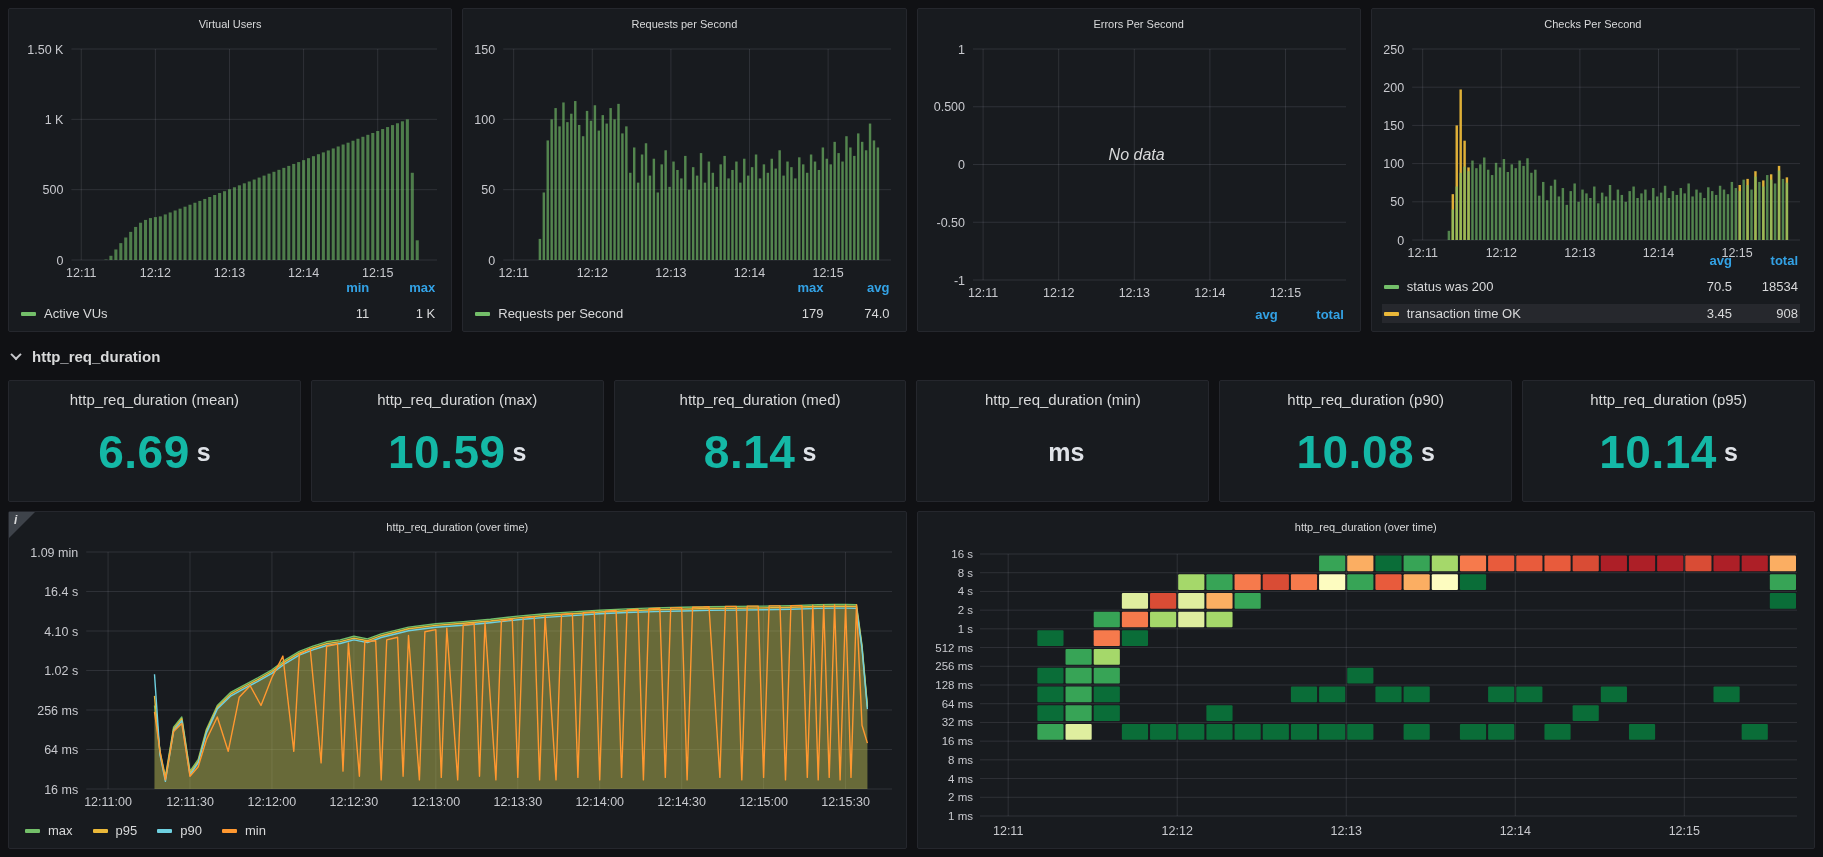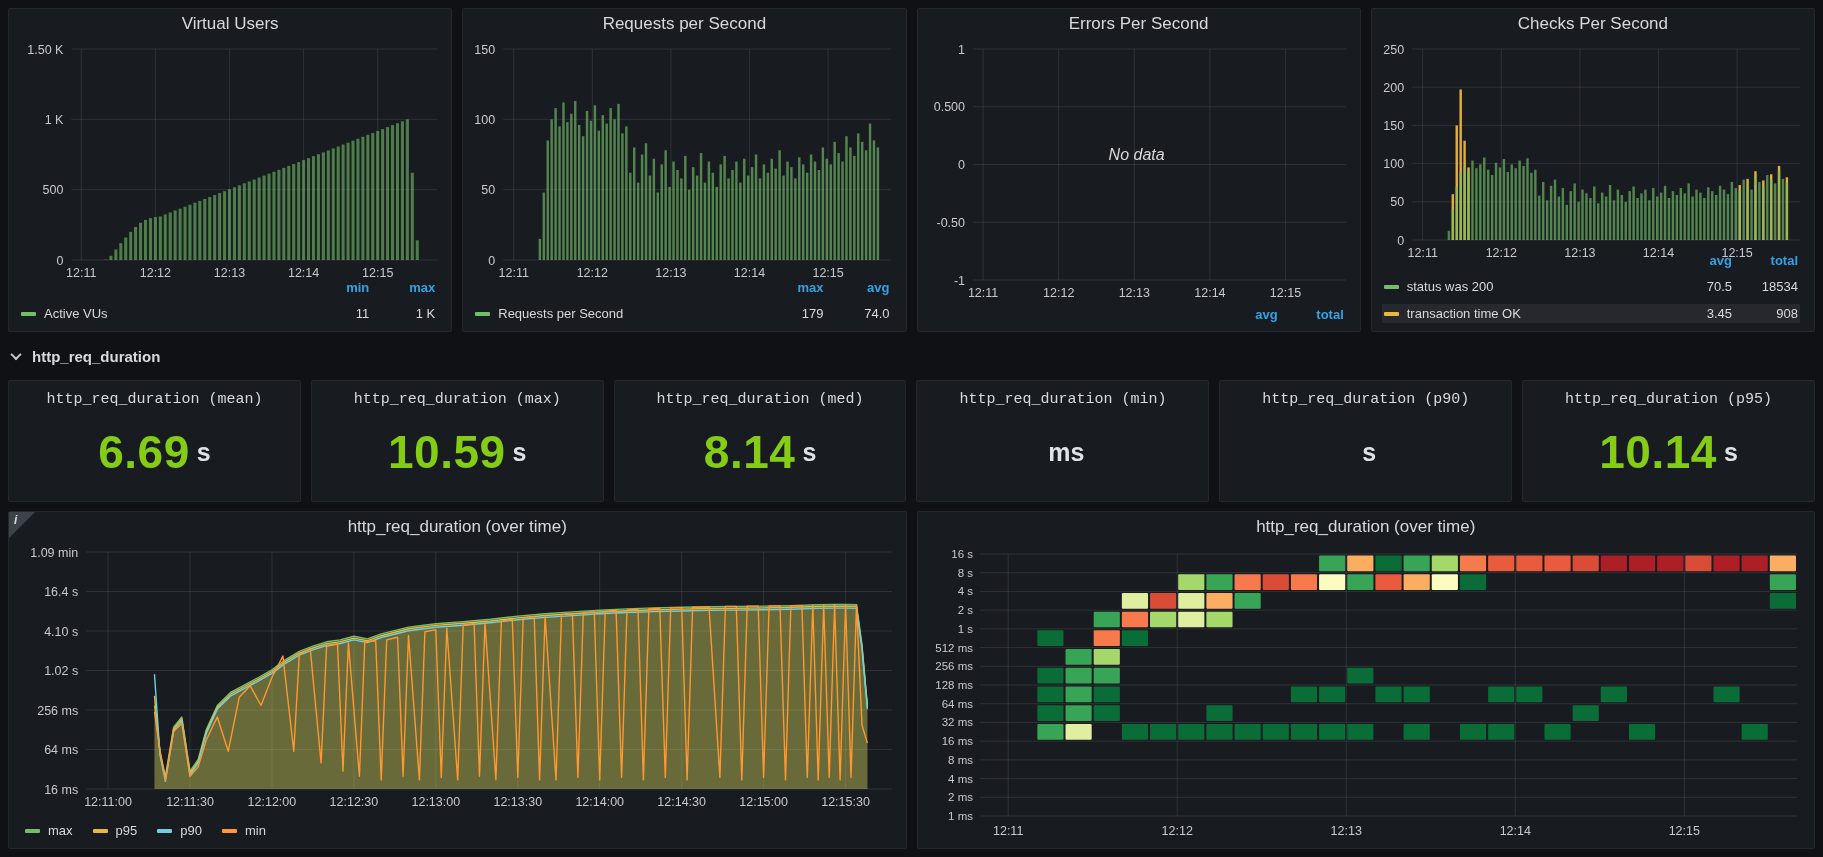--- a/index.html
+++ b/index.html
@@ -4,39 +4,39 @@
 <style>
   * { box-sizing: border-box; }
   html,body { margin:0; padding:0; background:#101114; }
   body { width:1823px; height:857px; font-family:"Liberation Sans",sans-serif; color:#d8d9da; overflow:hidden; }
   .dashboard { width:100%; height:100%; padding:8px; display:flex; flex-direction:column; gap:9px; }
   .row { display:flex; gap:10px; }
   .row.top { height:324px; }
   .row.stats { height:128px; }
   .row.bottom { flex:1; }
   .panel { background:#181b1f; border:1px solid #25272d; border-radius:2px; flex:1; display:flex; flex-direction:column; position:relative; min-width:0; }
-  .panel-title { height:30px; line-height:30px; text-align:center; font-size:17px; font-weight:500; color:#d8d9da; cursor:pointer; white-space:nowrap; overflow:hidden; }
+  .panel-title { height:30px; line-height:30px; text-align:center; font-size:11px; font-weight:500; color:#d8d9da; cursor:pointer; white-space:nowrap; overflow:hidden; }
   .chart { flex:1; position:relative; margin:2px 8px 0 4px; min-height:0; }
   svg text { font-family:"Liberation Sans",sans-serif; }
   .legend { padding:2px 14px 8px 10px; font-size:13px; }
   .legend-grid { display:grid; grid-template-columns:1fr 58px 66px; row-gap:8px; align-items:center; }
   .lg-h { text-align:right; color:#33a2e5; font-weight:700; cursor:pointer; padding:1px 2px; }
   .lg-label { display:flex; align-items:center; gap:8px; padding:2px 2px; cursor:pointer; }
   .lg-v { text-align:right; color:#d8d9da; padding:2px 2px; }
   .hl { background:rgba(204,204,220,0.08); }
   .swatch { display:inline-block; width:15px; height:4px; border-radius:1px; flex:none; }
   .legend-inline { display:flex; gap:20px; padding:2px 0 10px 16px; font-size:13px; }
   .legend-inline .item { display:flex; align-items:center; gap:8px; cursor:pointer; }
   .row-label { height:32px; display:flex; align-items:center; padding-left:4px; cursor:pointer; }
   .row-label .chev { width:8px; height:8px; border-right:2px solid #c7c8cc; border-bottom:2px solid #c7c8cc; transform:rotate(45deg) translate(-1px,-1px); margin-right:12px; }
   .row-label .txt { font-size:15px; font-weight:600; color:#d8d9da; }
   .stat-panel { justify-content:flex-start; }
-  .stat-title { height:34px; line-height:38px; text-align:center; font-size:15px; font-weight:500; cursor:pointer;font-family:Liberation Mono, monospace; }
+  .stat-title { height:34px; line-height:38px; text-align:center; font-size:15px; font-weight:500; cursor:pointer; }
   .stat-body { flex:1; display:flex; align-items:center; justify-content:center; padding-bottom:12px; }
-  .stat-value { font-size:46px; font-weight:600; color:#84cc16; letter-spacing:0.5px; }
+  .stat-value { font-size:46px; font-weight:600; color:#14b8a6; letter-spacing:0.5px; }
   .stat-unit { font-size:25px; font-weight:600; color:#dfe2e7; margin-left:7px; }
   .no-data { position:absolute; left:0; right:0; top:40%; text-align:center; font-size:16px; color:#d8d9da;font-style:italic; }
   .info-corner { position:absolute; top:0; left:0; width:0; height:0; border-top:26px solid #3e434a; border-right:26px solid transparent; z-index:3; cursor:pointer; }
   .info-corner span { position:absolute; top:-25px; left:5px; font-size:12px; font-style:italic; font-weight:700; color:#d8d9da; }
 </style>
 </head>
 <body>
 
 <div class="dashboard">
 
@@ -493,20 +493,21 @@
     </section>
     <section class="panel stat-panel">
       <div class="stat-title">http_req_duration (min)</div>
       <div class="stat-body">
           <span class="stat-unit">ms</span>
         </div>
     </section>
     <section class="panel stat-panel">
       <div class="stat-title">http_req_duration (p90)</div>
       <div class="stat-body">
+          <span class="stat-value">10.08</span>
           <span class="stat-unit">s</span>
         </div>
     </section>
     <section class="panel stat-panel">
       <div class="stat-title">http_req_duration (p95)</div>
       <div class="stat-body">
           <span class="stat-value">10.14</span>
           <span class="stat-unit">s</span>
         </div>
     </section>

